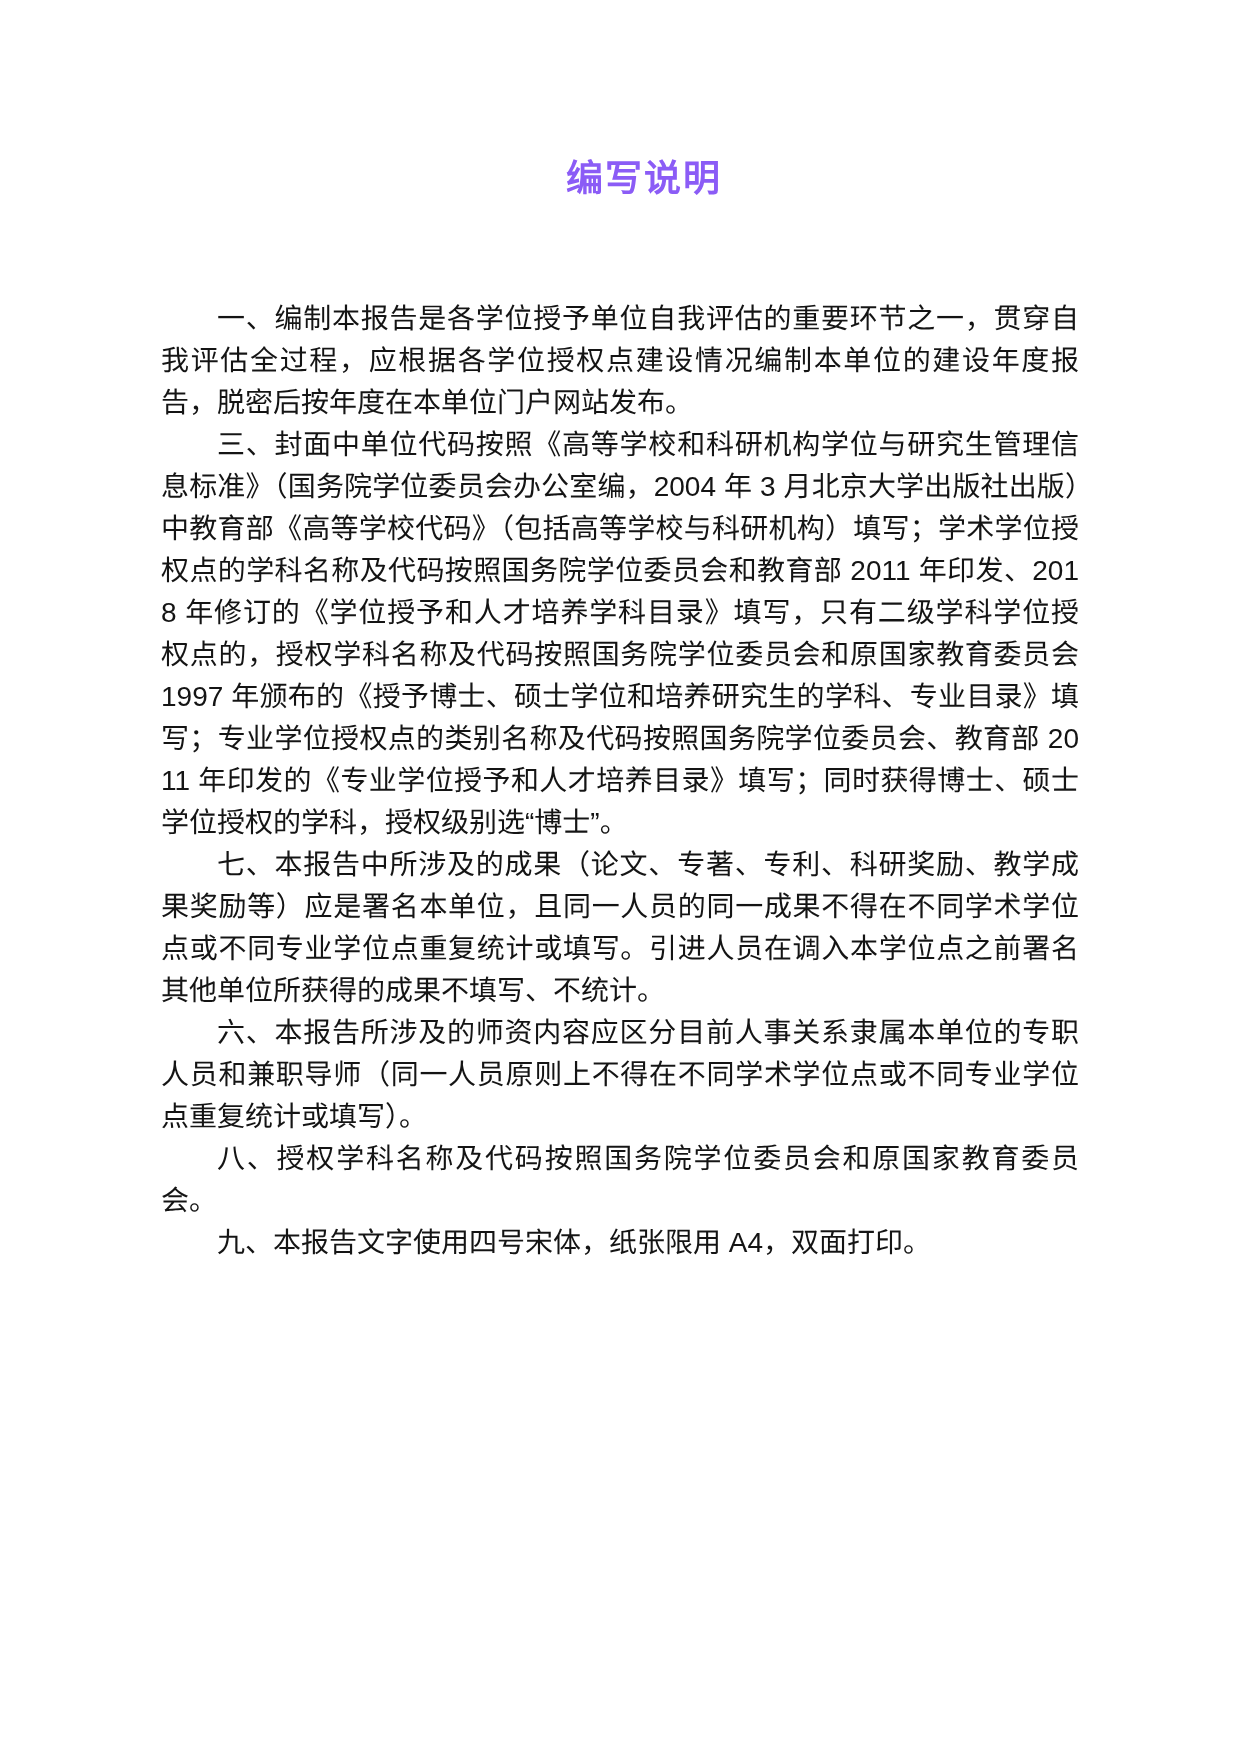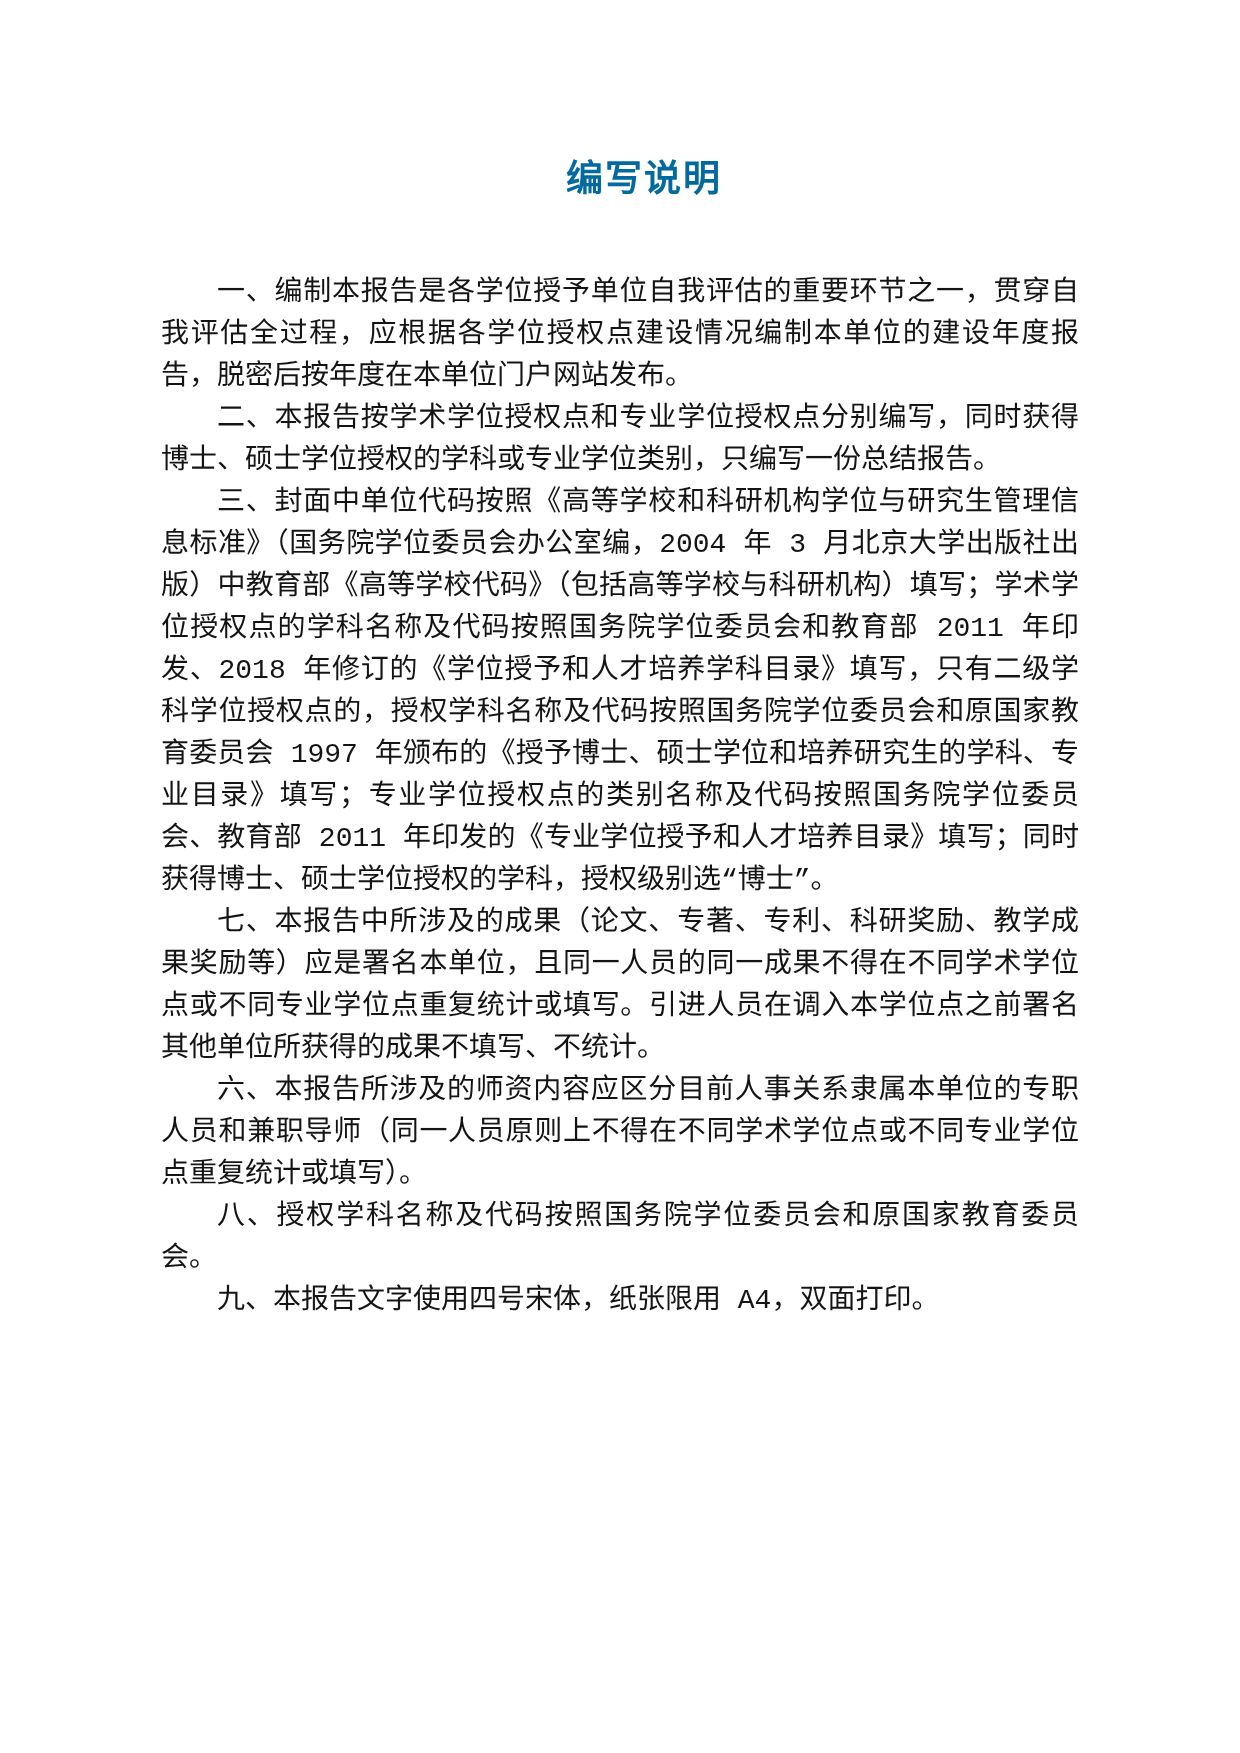--- a/index.html
+++ b/index.html
@@ -16,27 +16,27 @@
     color: #141414;
   }
   .doc-title {
     margin: 0;
     padding-top: 148px;
     text-align: center;
     font-family: "Liberation Sans", "DejaVu Sans", sans-serif;
     font-weight: bold;
     font-size: 37px;
     letter-spacing: 2px;
-    color: #0369a1;
+    color: #8b5cf6;
     padding-left: 48px;
   }
   .doc-body {
     width: 918px;
-    margin: 70px auto 0 auto;
-    font-family: Liberation Mono, monospace;
+    margin: 96px auto 0 auto;
+    font-family: Liberation Sans, sans-serif;
     font-size: 28px;
     line-height: 1.5;
     text-align: justify;
     text-justify: inter-ideograph;
     color: #141414;
   }
   .doc-body p.para {
     margin: 0;
     padding: 0;
     text-indent: 2em;
@@ -45,20 +45,19 @@
 </style>
 </head>
 <body>
 
 <div class="page">
   <h1 class="doc-title">编写说明</h1>
 
   <div class="doc-body" id="doc-body">
 
   <p class="para">一、编制本报告是各学位授予单位自我评估的重要环节之一，贯穿自我评估全过程，应根据各学位授权点建设情况编制本单位的建设年度报告，脱密后按年度在本单位门户网站发布。</p>
-      <p class="para">二、本报告按学术学位授权点和专业学位授权点分别编写，同时获得博士、硕士学位授权的学科或专业学位类别，只编写一份总结报告。</p>
       <p class="para">三、封面中单位代码按照《高等学校和科研机构学位与研究生管理信息标准》（国务院学位委员会办公室编，2004 年 3 月北京大学出版社出版）中教育部《高等学校代码》（包括高等学校与科研机构）填写；学术学位授权点的学科名称及代码按照国务院学位委员会和教育部 2011 年印发、2018 年修订的《学位授予和人才培养学科目录》填写，只有二级学科学位授权点的，授权学科名称及代码按照国务院学位委员会和原国家教育委员会 1997 年颁布的《授予博士、硕士学位和培养研究生的学科、专业目录》填写；专业学位授权点的类别名称及代码按照国务院学位委员会、教育部 2011 年印发的《专业学位授予和人才培养目录》填写；同时获得博士、硕士学位授权的学科，授权级别选“博士”。</p>
       <p class="para">七、本报告中所涉及的成果（论文、专著、专利、科研奖励、教学成果奖励等）应是署名本单位，且同一人员的同一成果不得在不同学术学位点或不同专业学位点重复统计或填写。引进人员在调入本学位点之前署名其他单位所获得的成果不填写、不统计。</p>
       <p class="para">六、本报告所涉及的师资内容应区分目前人事关系隶属本单位的专职人员和兼职导师（同一人员原则上不得在不同学术学位点或不同专业学位点重复统计或填写）。</p>
       <p class="para">八、授权学科名称及代码按照国务院学位委员会和原国家教育委员会。</p>
       <p class="para">九、本报告文字使用四号宋体，纸张限用 A4，双面打印。</p>
     </div>
 </div>
 
 </body></html>

